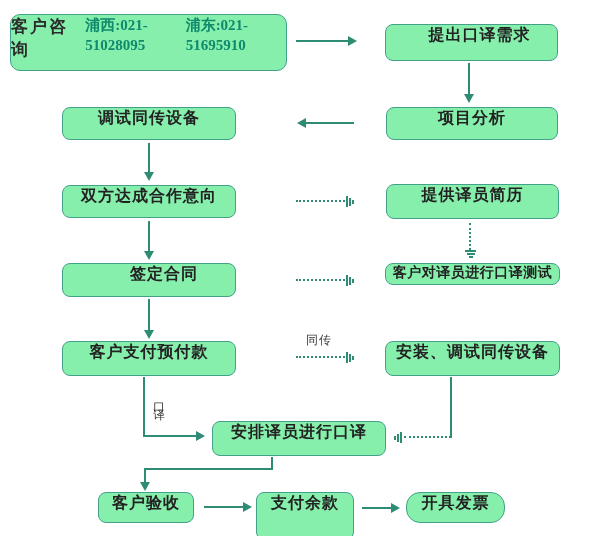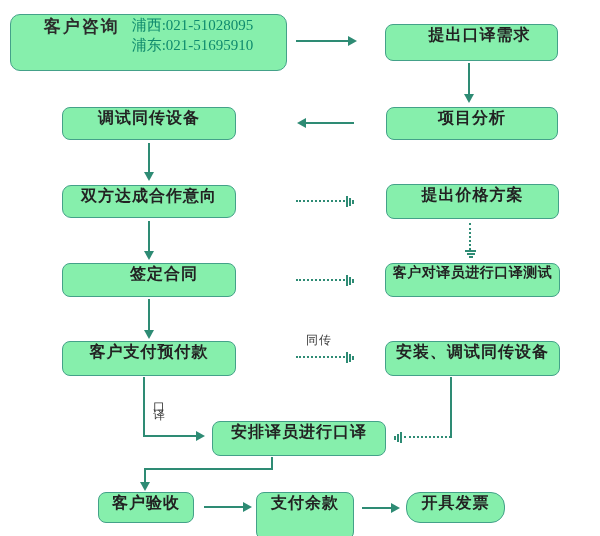--- a/index.html
+++ b/index.html
@@ -9,23 +9,23 @@
   }
   .node{
     position:absolute;box-sizing:border-box;background:#86efac;
     border:1px solid var(--border,#44a189);border-radius:8px;
     display:flex;align-items:flex-start;justify-content:center;
     font-weight:bold;color:#222;font-size:16px;letter-spacing:1px;
   }
   .node.small{font-size:14px;letter-spacing:0.5px;}
   .node.consult{border-radius:10px;gap:12px;}
   .consult-label{font-size:17px;font-weight:bold;color:#2b2b2b;letter-spacing:2px;}
-  .phones{display:flex;flex-direction:column;line-height:20px;
+  .phones{display:flex;line-height:20px;
     font-family:"Liberation Serif","DejaVu Serif",serif;
-    font-size:15px;font-weight:normal;color:#0f8a6d;letter-spacing:0;}
+    font-size:15px;font-weight:bold;color:#0f8a6d;letter-spacing:0;}
   .hline{position:absolute;height:0;border-top:2px solid var(--accent,#2e8b74);}
   .vline{position:absolute;width:0;border-left:2px solid var(--accent,#2e8b74);}
   .hdot{position:absolute;height:0;border-top:2px dotted var(--accent,#2e8b74);}
   .vdot{position:absolute;width:0;border-left:2px dotted var(--accent,#2e8b74);}
   .head-right{position:absolute;width:0;height:0;
     border-left:9px solid var(--accent,#2e8b74);border-top:5px solid transparent;border-bottom:5px solid transparent;}
   .head-left{position:absolute;width:0;height:0;
     border-right:9px solid var(--accent,#2e8b74);border-top:5px solid transparent;border-bottom:5px solid transparent;}
   .head-down{position:absolute;width:0;height:0;
     border-top:9px solid var(--accent,#2e8b74);border-left:5px solid transparent;border-right:5px solid transparent;}
@@ -62,31 +62,31 @@
   </div>
   <div class="head-left" style="left:297px;top:118px;"></div>
   <div class="hline" style="left:306px;top:122px;width:48px;"></div>
   <div class="node" style="left:386px;top:107px;width:172px;height:33px;">
     <span>项目分析</span>
   </div>
 
   <div class="vline" style="left:148px;top:143px;height:30px;"></div>
   <div class="head-down" style="left:144px;top:172px;"></div>
 
-  <div class="node" style="left:62px;top:185px;width:174px;height:33px;border-radius:9px;">
+  <div class="node" style="left:62px;top:185px;width:174px;height:33px;">
     <span>双方达成合作意向</span>
   </div>
   <div class="hdot" style="left:296px;top:200px;width:49px;"></div>
   <div class="dhead-h" style="left:346px;top:196px;">
     <span style="height:11px"></span>
       <span style="height:8px"></span>
       <span style="height:4px"></span>
   </div>
   <div class="node" style="left:386px;top:184px;width:173px;height:35px;">
-    <span>提出价格方案</span>
+    <span>提供译员简历</span>
   </div>
 
   <div class="vdot" style="left:469px;top:223px;height:27px;"></div>
   <div class="dhead-v" style="left:465px;top:250px;">
     <span style="width:11px"></span>
       <span style="width:8px"></span>
       <span style="width:4px"></span>
   </div>
 
   <div class="vline" style="left:148px;top:221px;height:31px;"></div>
@@ -94,21 +94,21 @@
 
   <div class="node" style="left:62px;top:263px;width:174px;height:34px;padding-left:30px;">
     <span>签定合同</span>
   </div>
   <div class="hdot" style="left:296px;top:279px;width:49px;"></div>
   <div class="dhead-h" style="left:346px;top:275px;">
     <span style="height:11px"></span>
       <span style="height:8px"></span>
       <span style="height:4px"></span>
   </div>
-  <div class="node small" style="left:385px;top:263px;width:175px;height:34px;">
+  <div class="node small" style="left:385px;top:263px;width:175px;height:22px;">
     <span>客户对译员进行口译测试</span>
   </div>
 
   <div class="vline" style="left:148px;top:299px;height:32px;"></div>
   <div class="head-down" style="left:144px;top:330px;"></div>
 
   <div class="node" style="left:62px;top:341px;width:174px;height:35px;">
     <span>客户支付预付款</span>
   </div>
   <div class="edge-label" style="left:306px;top:332px;">同传</div>

